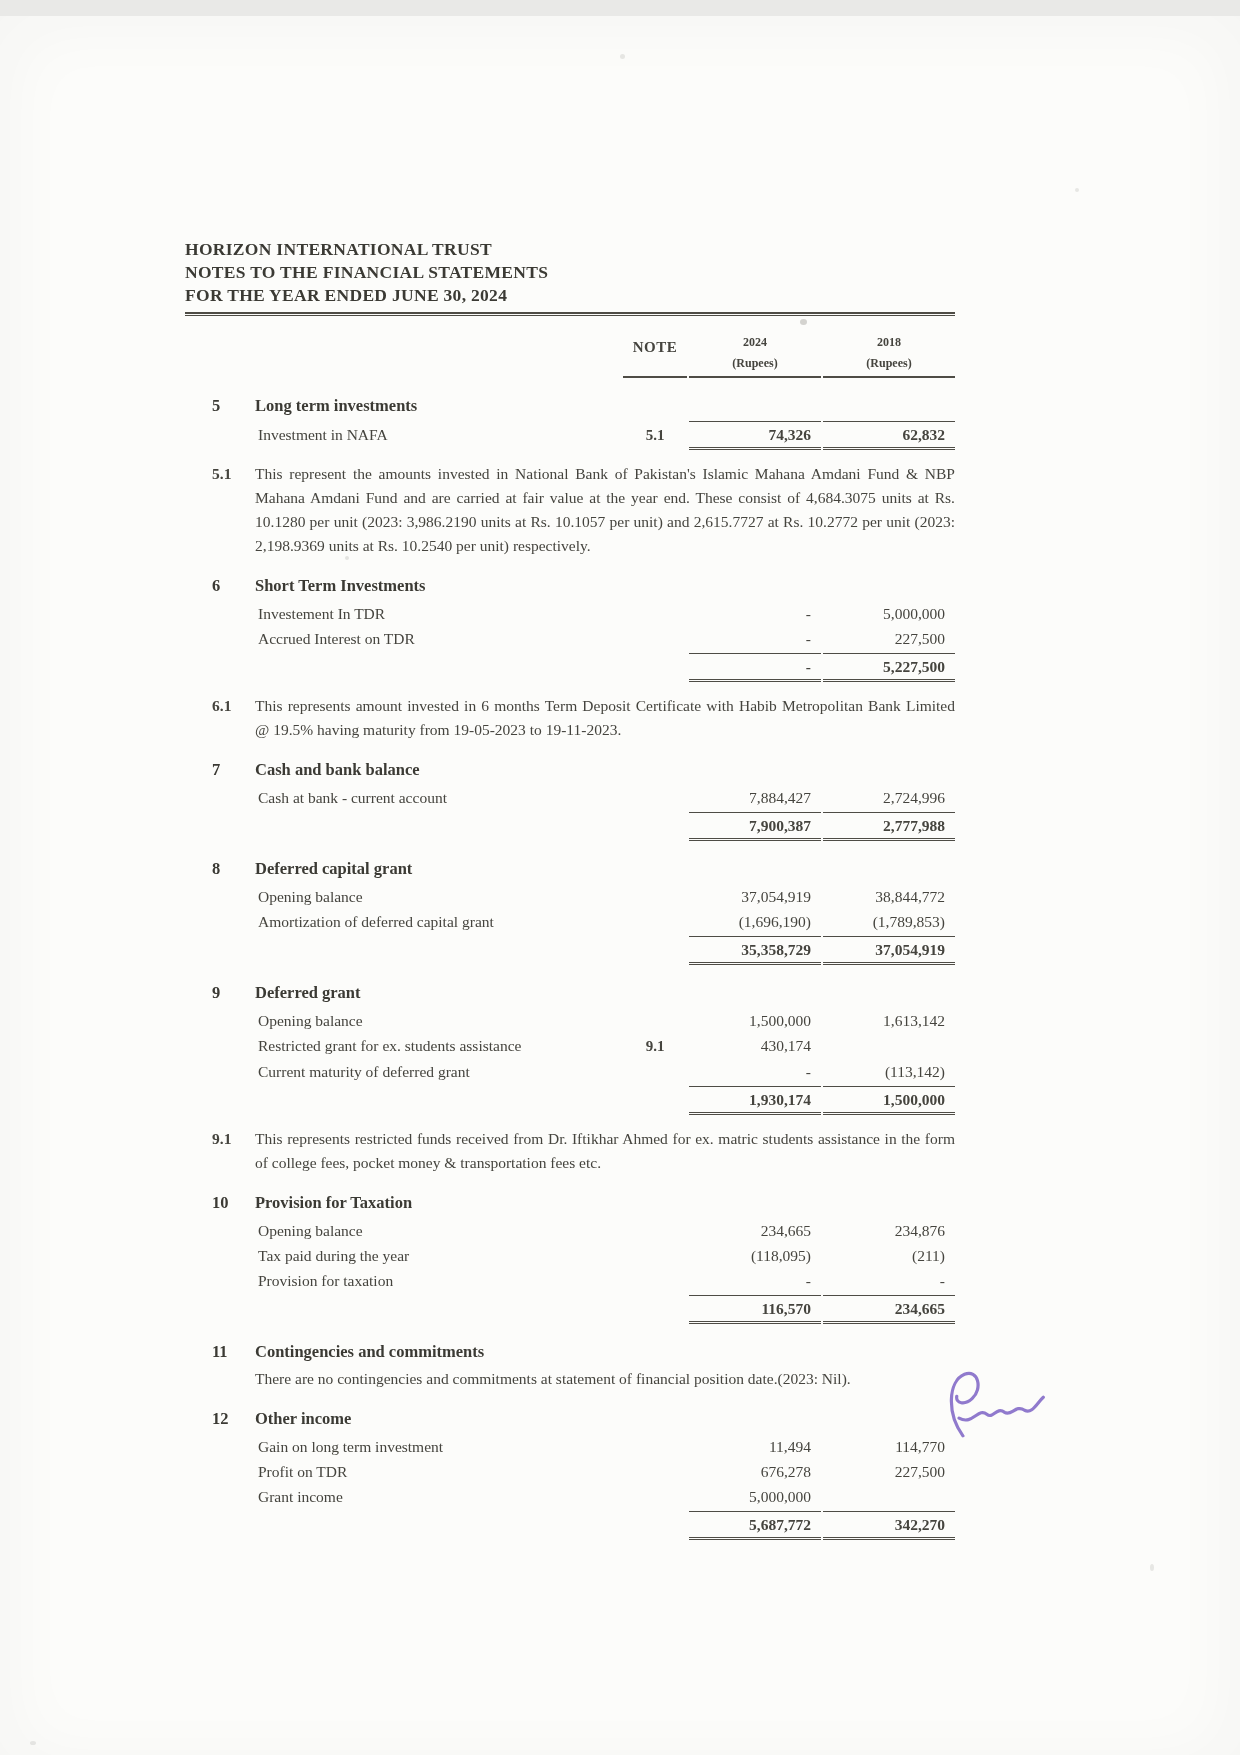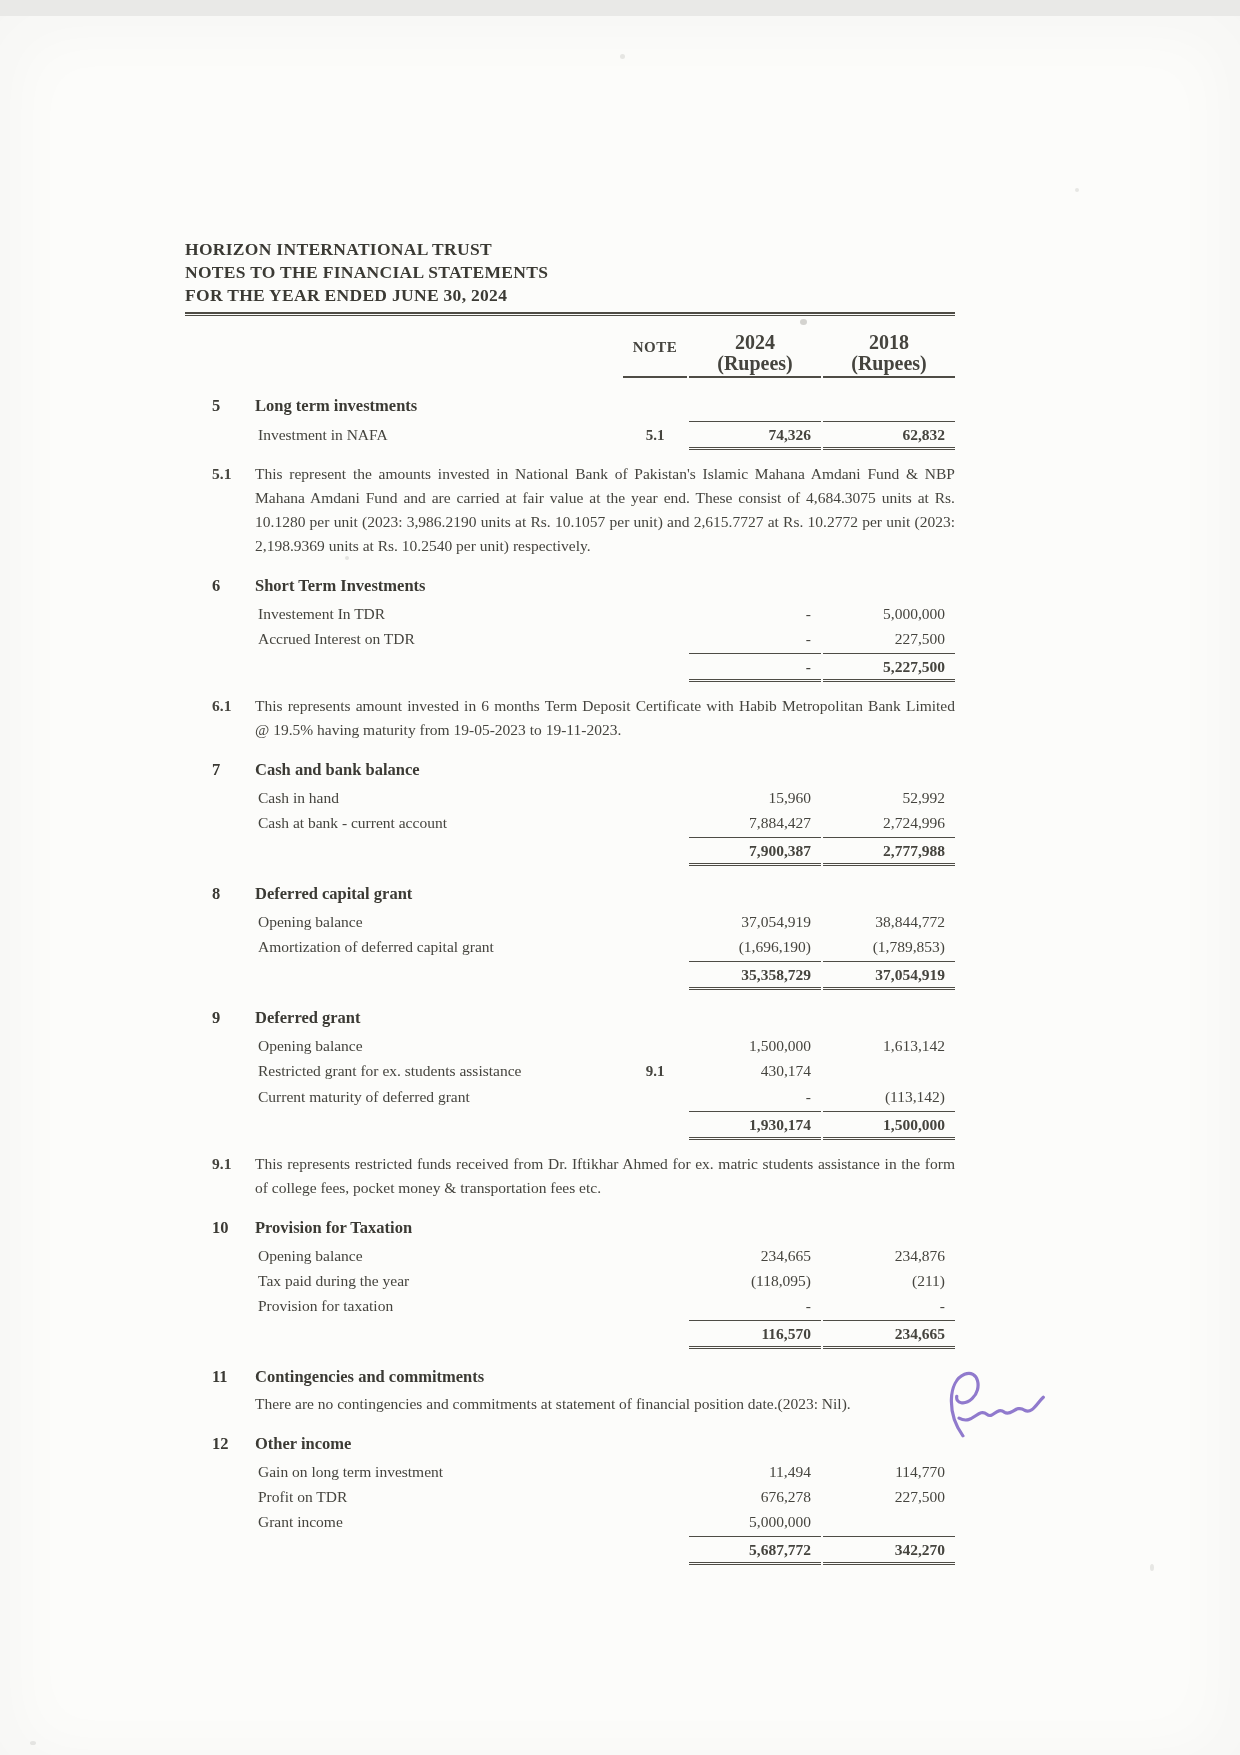--- a/index.html
+++ b/index.html
@@ -19,21 +19,21 @@
     letter-spacing:.3px; color:var(--heading-ink,#3b3a34);
   }
   .header-rule { margin-top:5px; height:4px;
     border-top:2.5px solid var(--rule,#4e4c45); border-bottom:1px solid var(--rule,#4e4c45); }
 
   .col-headers { display:flex; align-items:flex-end; margin-top:16px; }
   .ch-spacer { flex:1; }
   .ch-note { width:64px; text-align:center; font-weight:bold; font-size:15px;
     letter-spacing:.5px; border-bottom:2.5px solid var(--rule,#4e4c45); padding-bottom:20px; }
   .ch-year { width:132px; margin-left:2px; text-align:center; font-weight:bold;
-    font-size:20px; line-height:21px; border-bottom:2.5px solid var(--rule,#4e4c45); padding-bottom:2px; }
+    font-size:12px; line-height:21px; border-bottom:2.5px solid var(--rule,#4e4c45); padding-bottom:2px; }
 
   .sec-heading { display:flex; margin-top:18px; margin-bottom:5px;
     font-weight:bold; font-size:16.5px; color:var(--heading-ink,#3b3a34); }
   .sec-num { width:70px; padding-left:27px; }
   .sec-title { flex:1; }
 
   .li-row { display:flex; align-items:baseline; line-height:25px; }
   .li-label { flex:1; padding-left:73px; font-size:15.5px; }
   .li-note { width:64px; text-align:center; font-weight:bold; font-size:15px; }
   .amt { width:132px; margin-left:2px; text-align:right; padding-right:10px; font-size:15.5px; }
@@ -117,26 +117,20 @@
         </div>
         <div class="para">
           <span class="para-num">6.1</span>
           <span class="para-text">This represents amount invested in 6 months Term Deposit Certificate with Habib Metropolitan Bank Limited @ 19.5% having maturity from 19-05-2023 to 19-11-2023.</span>
         </div>
         <div class="sec-heading">
           <span class="sec-num">7</span>
           <span class="sec-title">Cash and bank balance</span>
         </div>
         <div class="li-row">
-          <span class="li-label">Cash in hand</span>
-          <span class="li-note"></span>
-          <span class="amt">15,960</span>
-          <span class="amt">52,992</span>
-        </div>
-        <div class="li-row">
           <span class="li-label">Cash at bank - current account</span>
           <span class="li-note"></span>
           <span class="amt">7,884,427</span>
           <span class="amt">2,724,996</span>
         </div>
         <div class="li-row has-total">
           <span class="li-label"></span>
           <span class="li-note"></span>
           <span class="amt cell-total">7,900,387</span>
           <span class="amt cell-total">2,777,988</span>

